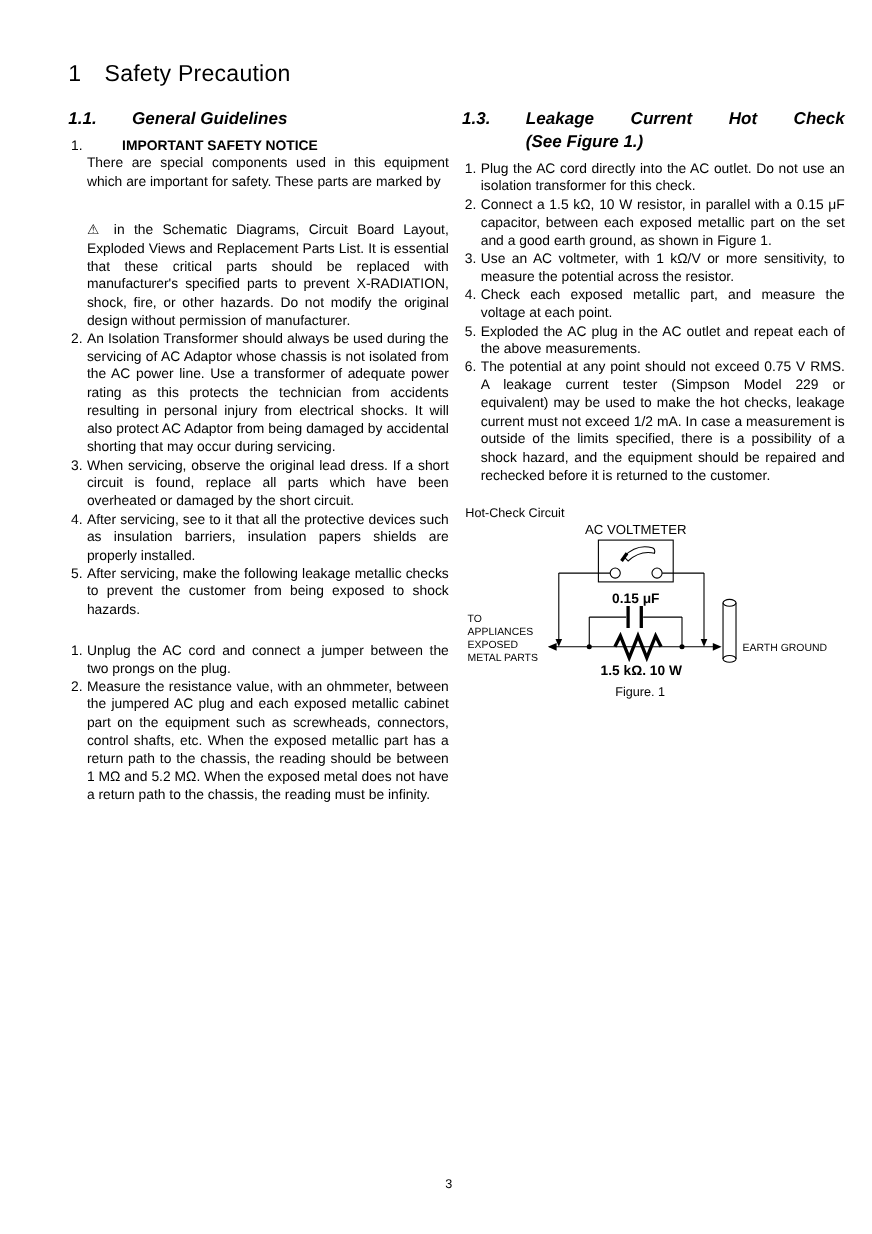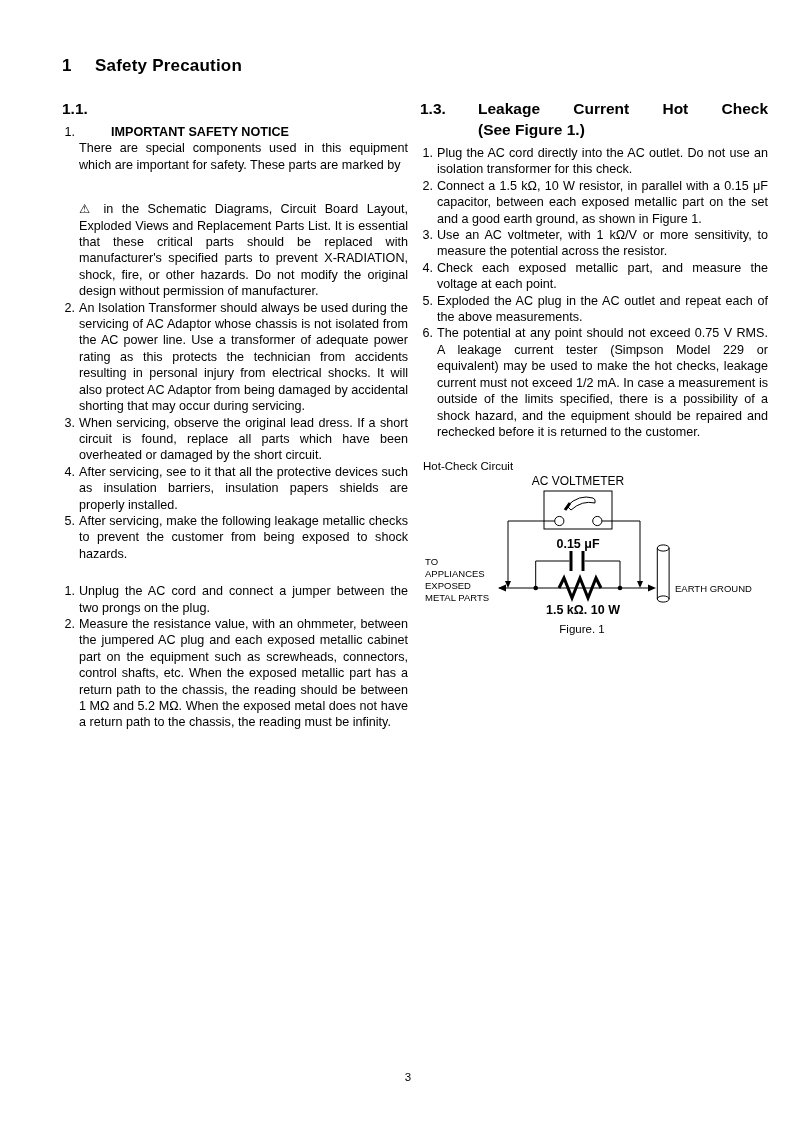--- a/index.html
+++ b/index.html
@@ -4,27 +4,27 @@
 <style>
   html,body { margin:0; padding:0; background:#e8e8e8; }
   .page {
     position:relative; width:793px; height:1122px; margin:0 auto;
     background:#ffffff; color:#000;
     font-family:"Liberation Sans","DejaVu Sans",sans-serif;
     overflow:hidden;
   }
   .chapter-title {
     position:absolute; left:62px; top:56px;
-    font-size:17px; font-weight:bold; letter-spacing:0.2px;
+    font-size:21px; font-weight:normal; letter-spacing:0.2px;
   }
   .chapter-title .chnum { display:inline-block; width:33px; }
   .col { position:absolute; top:98px; }
   .col-left  { left:62px;  width:346px; }
   .col-right { left:420px; width:348px; }
-  h2.sec { display:flex; margin:0 0 5px 0; font-size:15.5px; font-weight:bold; line-height:21px; }
+  h2.sec { display:flex; margin:0 0 5px 0; font-size:15.5px; font-weight:bold; line-height:21px;font-style:italic; }
   h2.sec .secnum { flex:0 0 58px; }
   h2.sec .secbody { flex:1; }
   .justline { text-align:justify; text-align-last:justify; }
   .sec-block { margin:0; }
   .sec-block + .sec-block { margin-top:21px; }
   .item { display:flex; margin:0; }
   .item .num { flex:0 0 13px; text-align:right; margin-right:4px; font-size:12.6px; line-height:16.4px; }
   .item .body { flex:1; font-size:12.6px; line-height:16.4px; text-align:justify; }
   .item p { margin:0; }
   .item .bold-title { font-weight:bold; text-align:left;padding-left:32px; }
@@ -46,20 +46,21 @@
 
   <div class="chapter-title">
     <span class="chnum">1</span><span>Safety Precaution</span>
   </div>
 
   <div class="col col-left">
 
     <div class="sec-block">
       <h2 class="sec">
         <span class="secnum">1.1.</span>
+        <span class="secbody">General Guidelines</span>
       </h2>
 
       <div class="item">
         <span class="num">1.</span>
         <div class="body">
           <p class="bold-title">IMPORTANT SAFETY NOTICE</p>
           <p>There are special components used in this equipment which are important for safety. These parts are marked by</p>
           <p class="para2"><span class="warn">⚠</span> <span>in the Schematic Diagrams, Circuit Board Layout, Exploded Views and Replacement Parts List. It is essential that these critical parts should be replaced with manufacturer's specified parts to prevent X-RADIATION, shock, fire, or other hazards. Do not modify the original design without permission of manufacturer.</span></p>
         </div>
       </div>

